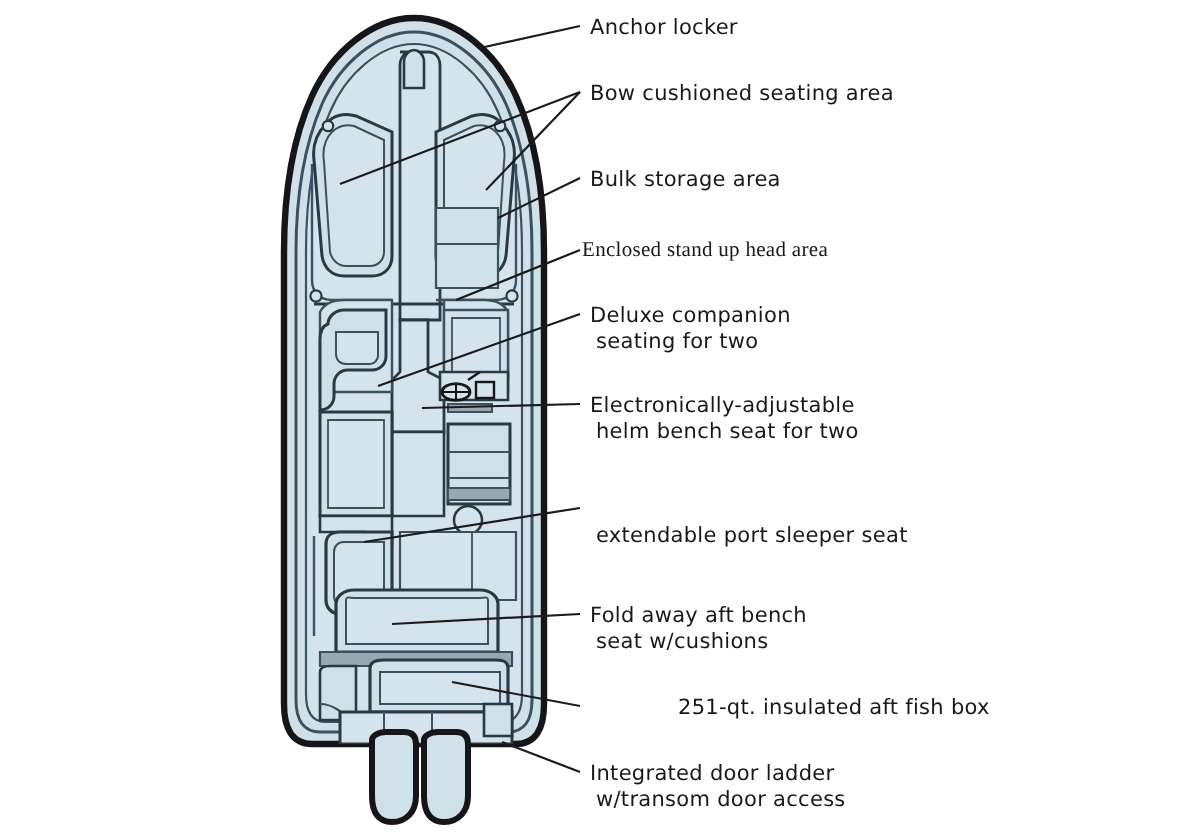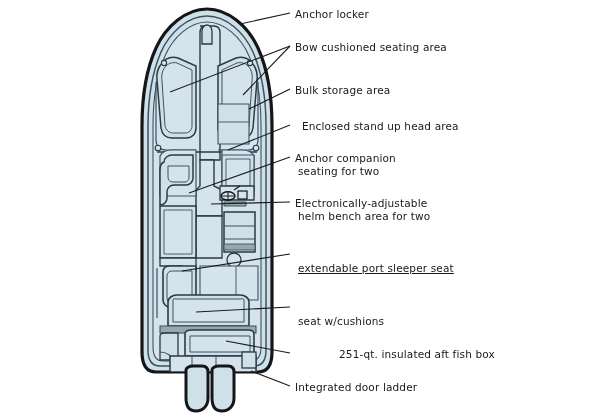--- a/index.html
+++ b/index.html
@@ -322,29 +322,31 @@
     </g>
 
   </svg>
 
   <div class="callout-label" style="left:295px; top:8px;">Anchor locker</div>
 
   <div class="callout-label" style="left:295px; top:41px;">Bow cushioned seating area</div>
 
   <div class="callout-label" style="left:295px; top:84px;">Bulk storage area</div>
 
-  <div class="callout-label" style="left:302px; top:120px;">Enclosed stand up head area</div>
-
-  <div class="callout-label" style="left:295px; top:152px;">Anchor companion</div>
+  <div class="callout-label" style="left:291px; top:120px;font-family:Liberation Serif, serif;">Enclosed stand up head area</div>
+
+  <div class="callout-label" style="left:295px; top:152px;">Deluxe companion</div>
   <div class="callout-label" style="left:298px; top:165px;">seating for two</div>
 
   <div class="callout-label" style="left:295px; top:197px;">Electronically-adjustable</div>
-  <div class="callout-label" style="left:298px; top:210px;">helm bench area for two</div>
-
-  <div class="callout-label" style="left:298px; top:262px;text-decoration:underline;">extendable port sleeper seat</div>
-
+  <div class="callout-label" style="left:298px; top:210px;">helm bench seat for two</div>
+
+  <div class="callout-label" style="left:298px; top:262px;">extendable port sleeper seat</div>
+
+  <div class="callout-label" style="left:295px; top:302px;">Fold away aft bench</div>
   <div class="callout-label" style="left:298px; top:315px;">seat w/cushions</div>
 
   <div class="callout-label" style="left:295px; top:348px;margin-left:44px;">251-qt. insulated aft fish box</div>
 
   <div class="callout-label" style="left:295px; top:381px;">Integrated door ladder</div>
+  <div class="callout-label" style="left:298px; top:394px;">w/transom door access</div>
 
 </div>
 
 </body></html>

